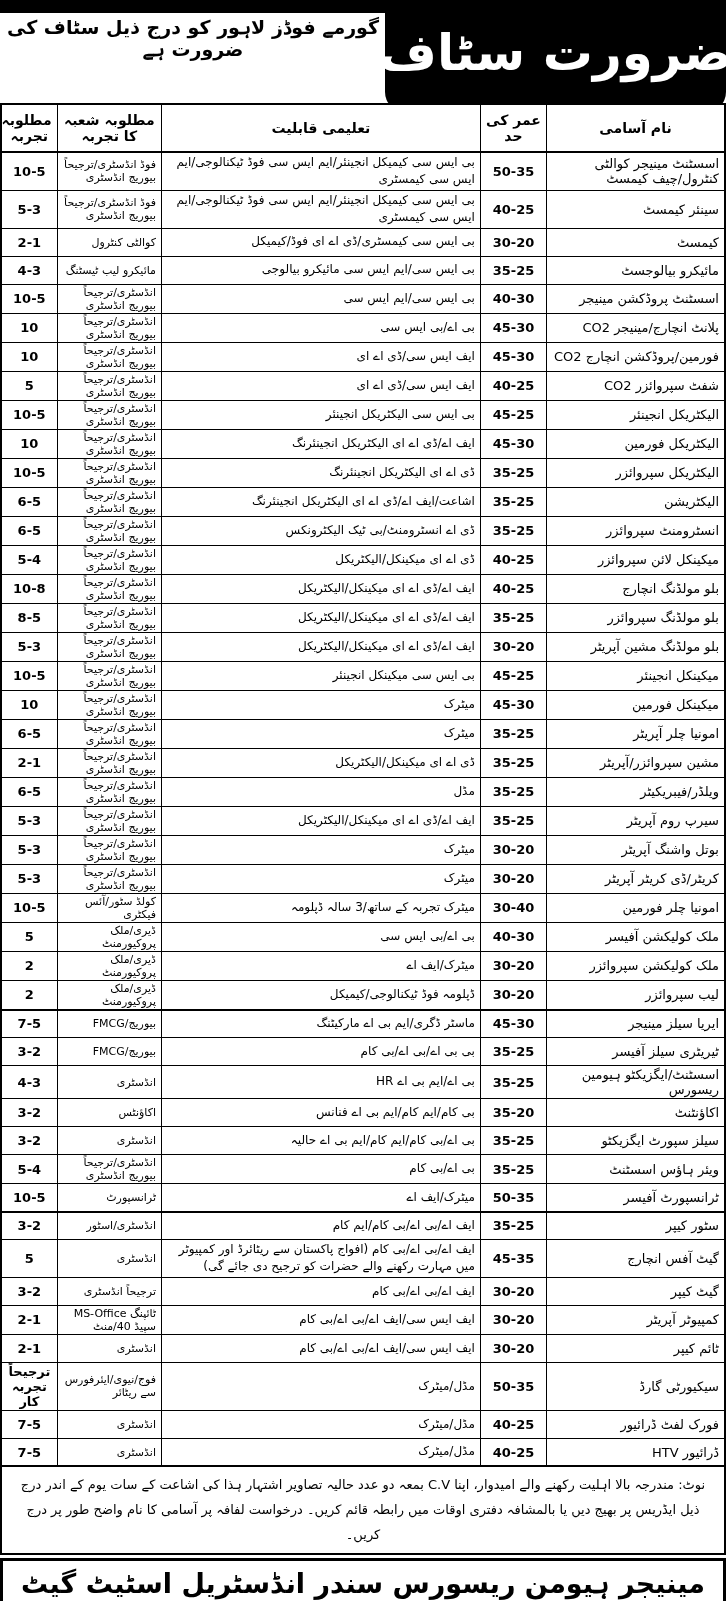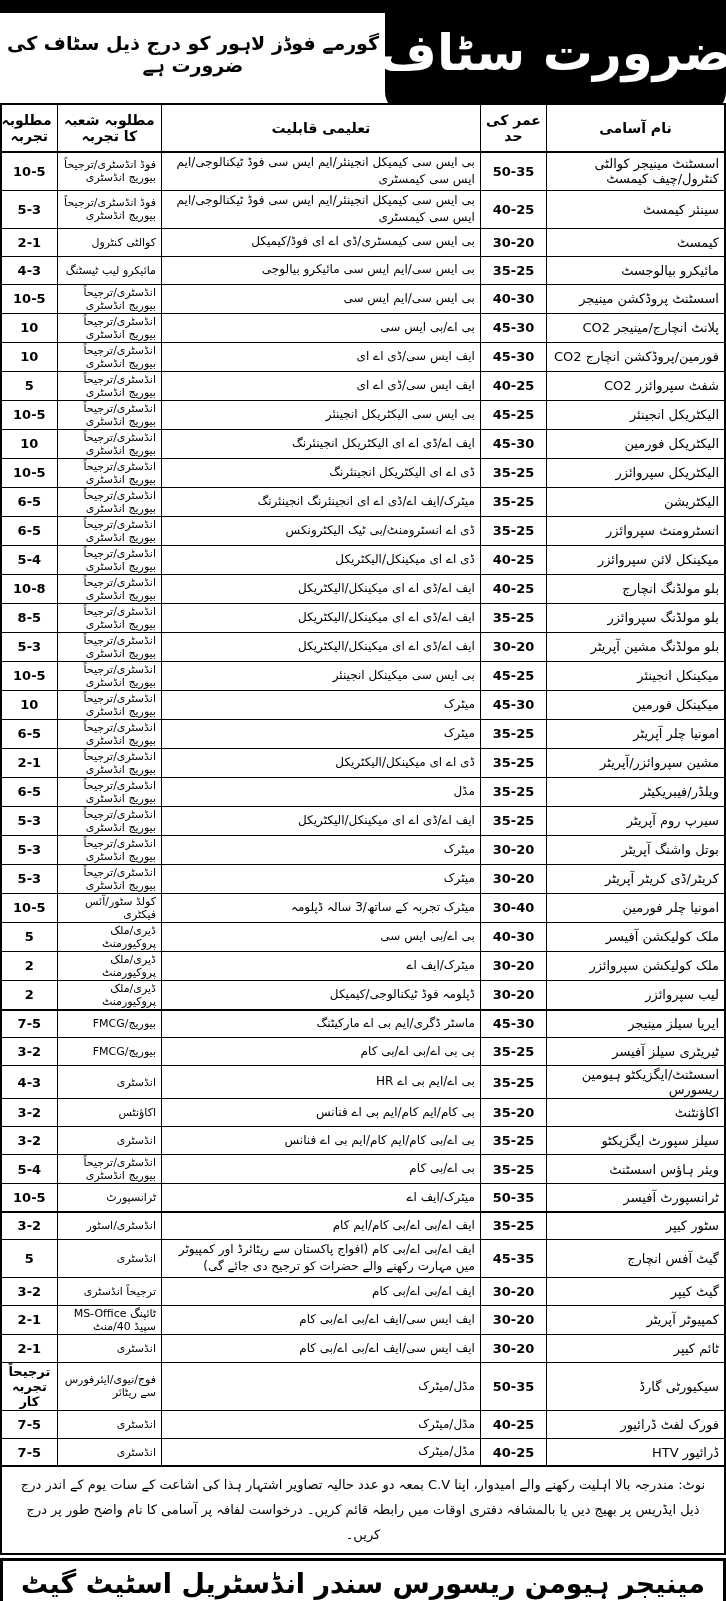--- a/index.html
+++ b/index.html
@@ -17,21 +17,21 @@
   .title-box {
     position: absolute; top: 0; right: 0; width: 341px; height: 112px;
     background: #000; border-radius: 0 0 20px 20px;
     display: flex; align-items: center; justify-content: center;
   }
   .title-box .title {
     color: #fff; font-size: 50px; font-weight: bold; direction: rtl;
     line-height: 1; padding-bottom: 6px; white-space: nowrap;
   }
   .subtitle {
-    position: absolute; top: 32px; left: 6px; width: 374px;
+    position: absolute; top: 16px; left: 6px; width: 374px;
     text-align: center; font-size: 19px; font-weight: bold; direction: rtl;
   }
 
   
   table.jobs {
     width: 726px; border-collapse: collapse; direction: rtl;
     table-layout: fixed; border: 2px solid #000;
   }
   table.jobs th, table.jobs td {
     border: 1px solid #000; vertical-align: middle; padding: 1px 5px;
@@ -171,21 +171,21 @@
         <tr>
           <td class="title-cell">الیکٹریکل سپروائزر</td>
           <td class="age-cell">35-25</td>
           <td class="edu-cell">ڈی اے ای الیکٹریکل انجینئرنگ</td>
           <td class="field-cell">انڈسٹری/ترجیحاً بیوریج انڈسٹری</td>
           <td class="exp-cell">10-5</td>
         </tr>
         <tr>
           <td class="title-cell">الیکٹریشن</td>
           <td class="age-cell">35-25</td>
-          <td class="edu-cell">میٹرک/ایف اے/ڈی اے ای انجینئرنگ انجینئرنگ</td>
+          <td class="edu-cell">اشاعت/ایف اے/ڈی اے ای الیکٹریکل انجینئرنگ</td>
           <td class="field-cell">انڈسٹری/ترجیحاً بیوریج انڈسٹری</td>
           <td class="exp-cell">6-5</td>
         </tr>
         <tr>
           <td class="title-cell">انسٹرومنٹ سپروائزر</td>
           <td class="age-cell">35-25</td>
           <td class="edu-cell">ڈی اے انسٹرومنٹ/بی ٹیک الیکٹرونکس</td>
           <td class="field-cell">انڈسٹری/ترجیحاً بیوریج انڈسٹری</td>
           <td class="exp-cell">6-5</td>
         </tr>
@@ -325,21 +325,21 @@
         <tr>
           <td class="title-cell">اکاؤنٹنٹ</td>
           <td class="age-cell">35-20</td>
           <td class="edu-cell">بی کام/ایم کام/ایم بی اے فنانس</td>
           <td class="field-cell">اکاؤنٹس</td>
           <td class="exp-cell">3-2</td>
         </tr>
         <tr>
           <td class="title-cell">سیلز سپورٹ ایگزیکٹو</td>
           <td class="age-cell">35-25</td>
-          <td class="edu-cell">بی اے/بی کام/ایم کام/ایم بی اے فنانس</td>
+          <td class="edu-cell">بی اے/بی کام/ایم کام/ایم بی اے حالیہ</td>
           <td class="field-cell">انڈسٹری</td>
           <td class="exp-cell">3-2</td>
         </tr>
         <tr>
           <td class="title-cell">ویئر ہاؤس اسسٹنٹ</td>
           <td class="age-cell">35-25</td>
           <td class="edu-cell">بی اے/بی کام</td>
           <td class="field-cell">انڈسٹری/ترجیحاً بیوریج انڈسٹری</td>
           <td class="exp-cell">5-4</td>
         </tr>

